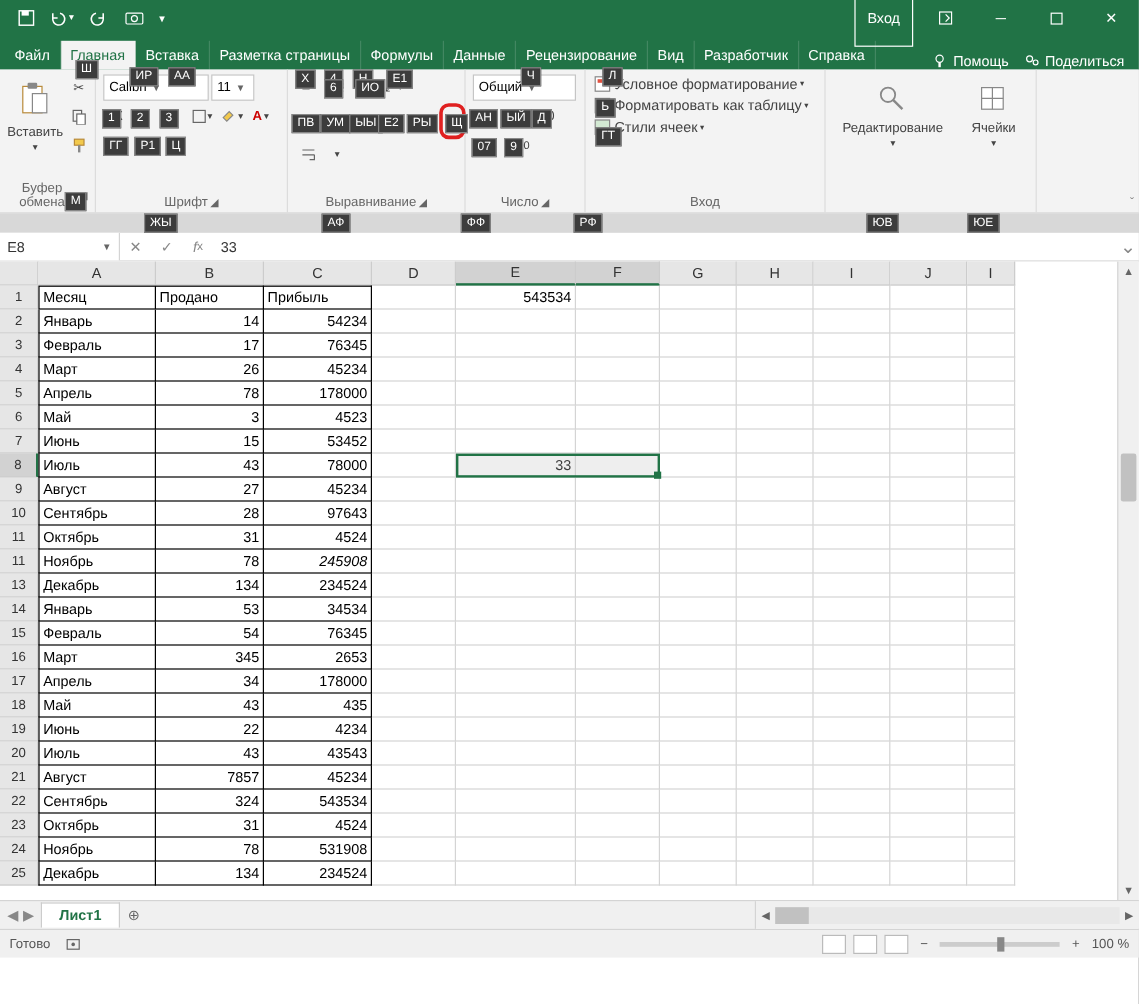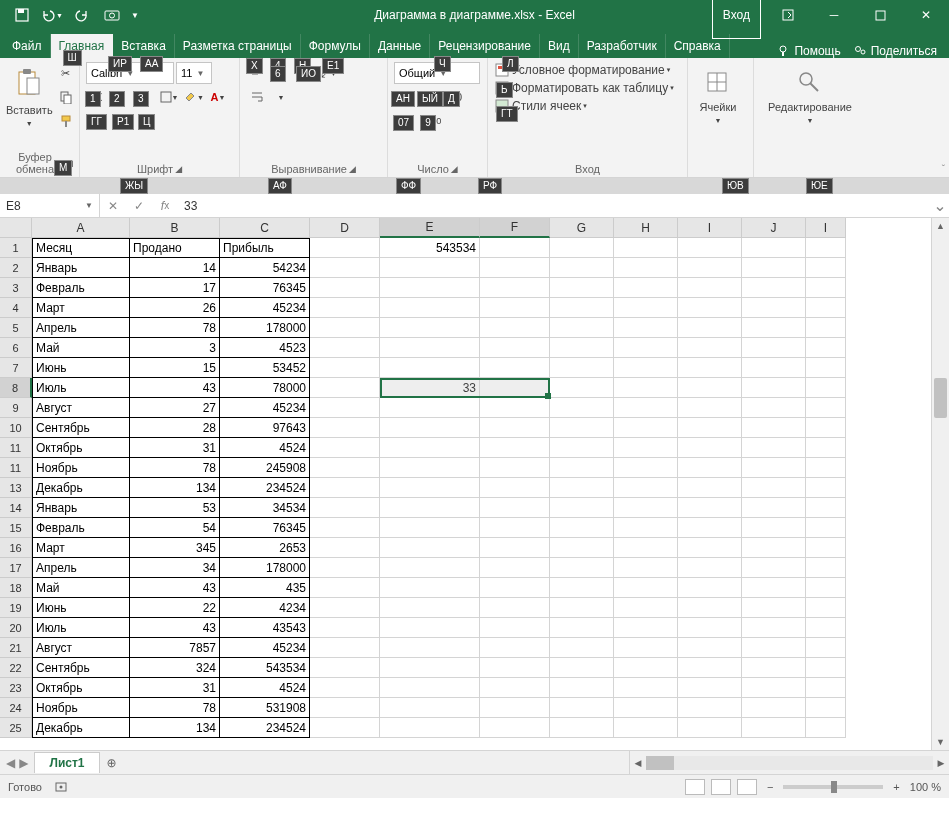--- a/index.html
+++ b/index.html
@@ -117,21 +117,20 @@
           </svg>
         </div>
       <div class="qbtn">
           <svg width="16" height="12" viewBox="0 0 16 12">
             <rect x="1" y="2" width="14" height="9" rx="1" fill="none" stroke="#fff"></rect>
             <circle cx="8" cy="6.5" r="2.5" fill="none" stroke="#fff"></circle>
           </svg>
         </div>
       <div class="qbtn" style="width:14px;font-size:8px">▼</div>
     </div>
-    <div class="title-center">Диаграмма в диаграмме.xlsx  -  Excel</div>
     <div class="win-controls">
       <div class="login-btn">Вход</div>
       <div class="wbtn">
           <svg width="12" height="12" viewBox="0 0 12 12">
             <rect x="1" y="1" width="10" height="10" fill="none" stroke="#fff"></rect>
             <path d="M6 3 L9 6 L6 9" fill="none" stroke="#fff"></path>
           </svg>
         </div>
       <div class="wbtn">─</div>
       <div class="wbtn">
@@ -290,20 +289,40 @@
             </div>
           <div class="rbtn"></div>
           <div class="rbtn">⤢<span style="font-size:7px">▼</span></div>
           <div class="keytip" style="top:-4px;left:0">Х</div>
           <div class="keytip" style="top:-4px;left:24px">4</div>
           <div class="keytip" style="top:-4px;left:48px">Н</div>
           <div class="keytip" style="top:-4px;left:76px">Е1</div>
         </div>
         <div class="row">
           <div class="rbtn">
+              <div class="keytip" style="top:4px;left:-4px">ПВ</div>
+            </div>
+          <div class="rbtn">
+              <div class="keytip" style="top:4px;left:-4px">УМ</div>
+            </div>
+          <div class="rbtn">
+              <div class="keytip" style="top:4px;left:-4px">ЫЫ</div>
+            </div>
+          <div class="rbtn">
+              <div class="keytip" style="top:4px;left:-4px">Е2</div>
+            </div>
+          <div class="rbtn">
+              <div class="keytip" style="top:4px;left:-4px">РЫ</div>
+            </div>
+          <div class="rbtn highlight-red" style="width:28px;height:30px">
+              <div class="keytip" style="top:6px;left:2px">Щ</div>
+            </div>
+        </div>
+        <div class="row">
+          <div class="rbtn">
               <svg width="14" height="14">
                 <line x1="2" y1="3" x2="12" y2="3" stroke="#666"></line>
                 <line x1="2" y1="7" x2="12" y2="7" stroke="#666"></line>
                 <path d="M12 7 L12 11 L8 11" fill="none" stroke="#666"></path>
               </svg>
             </div>
           <div class="rbtn">
               <span style="font-size:7px">▼</span>
             </div>
           <div class="keytip" style="top:4px;left:24px">6</div>
@@ -369,58 +388,58 @@
               <rect x="2" y="2" width="12" height="12" fill="#d3e9d3" stroke="#888"></rect>
             </svg>
             <span>Стили ячеек</span>
             <span style="font-size:7px">▾</span>
           </div>
         <div class="keytip" style="top:44px;left:2px">ГТ</div>
       </div>
       <div class="group-label">
           <span>Вход</span>
         </div>
+    </div>
+
+    <div class="group" style="width:110px;border-right:none">
+      <div class="group-body">
+          <div class="bigbtn" style="width:100px">
+            <svg width="28" height="28">
+              <circle cx="10" cy="10" r="6" fill="none" stroke="#888" stroke-width="1.5"></circle>
+              <line x1="14" y1="14" x2="22" y2="22" stroke="#888" stroke-width="2"></line>
+            </svg>
+            <span>Редактирование</span>
+            <span style="font-size:7px">▼</span>
+          </div>
+        </div>
+      <div class="group-label"></div>
     </div>
 
     <div class="group" style="width:66px">
       <div class="group-body">
           <div class="bigbtn">
             <svg width="28" height="28">
               <rect x="4" y="4" width="18" height="18" fill="#fff" stroke="#888"></rect>
               <line x1="4" y1="13" x2="22" y2="13" stroke="#888"></line>
               <line x1="13" y1="4" x2="13" y2="22" stroke="#888"></line>
             </svg>
             <span>Ячейки</span>
             <span style="font-size:7px">▼</span>
           </div>
         </div>
       <div class="group-label"></div>
     </div>
 
-    <div class="group" style="width:110px;border-right:none">
-      <div class="group-body">
-          <div class="bigbtn" style="width:100px">
-            <svg width="28" height="28">
-              <circle cx="10" cy="10" r="6" fill="none" stroke="#888" stroke-width="1.5"></circle>
-              <line x1="14" y1="14" x2="22" y2="22" stroke="#888" stroke-width="2"></line>
-            </svg>
-            <span>Редактирование</span>
-            <span style="font-size:7px">▼</span>
-          </div>
-        </div>
-      <div class="group-label"></div>
-    </div>
-
     <div style="position:absolute;right:4px;bottom:2px;font-size:10px;color:#888">ˇ</div>
   </div>
 
   <div class="keytip-row">
     <div class="keytip" style="top:0;left:120px">ЖЫ</div>
     <div class="keytip" style="top:0;left:268px">АФ</div>
-    <div class="keytip" style="top:0;left:396px">ФФ</div>
+    <div class="keytip" style="top:0;left:384px">ФФ</div>
     <div class="keytip" style="top:0;left:478px">РФ</div>
     <div class="keytip" style="top:0;left:722px">ЮВ</div>
     <div class="keytip" style="top:0;left:806px">ЮЕ</div>
   </div>
 
   <div class="fbar-row">
     <div class="namebox">
         <span>E8</span>
         <span class="dd">▼</span>
       </div>
@@ -622,21 +641,21 @@
               <div class="cell" style="width: 70px;"></div>
               <div class="cell" style="width: 64px;"></div>
               <div class="cell" style="width: 64px;"></div>
               <div class="cell" style="width: 64px;"></div>
               <div class="cell" style="width: 64px;"></div>
               <div class="cell" style="width: 40px;"></div>
             </div>
             <div class="cell-row">
               <div class="cell b bl" style="width: 98px;">Ноябрь</div>
               <div class="cell b num" style="width: 90px;">78</div>
-              <div class="cell b num" style="width: 90px;">245908</div>
+              <div class="cell b num" style="width: 90px; font-style: italic;">245908</div>
               <div class="cell" style="width: 70px;"></div>
               <div class="cell" style="width: 100px;"></div>
               <div class="cell" style="width: 70px;"></div>
               <div class="cell" style="width: 64px;"></div>
               <div class="cell" style="width: 64px;"></div>
               <div class="cell" style="width: 64px;"></div>
               <div class="cell" style="width: 64px;"></div>
               <div class="cell" style="width: 40px;"></div>
             </div>
             <div class="cell-row">

